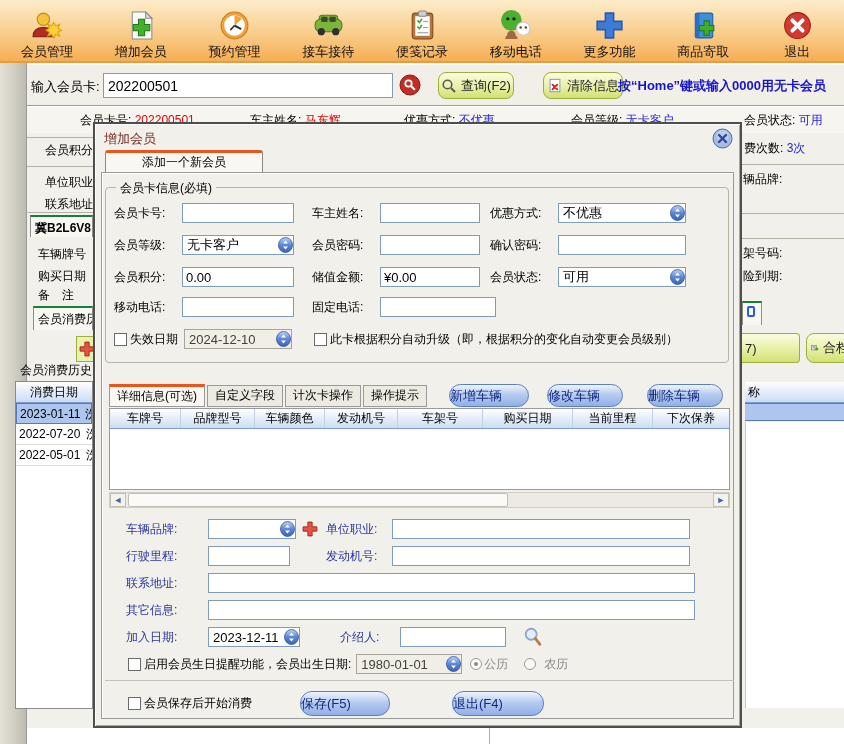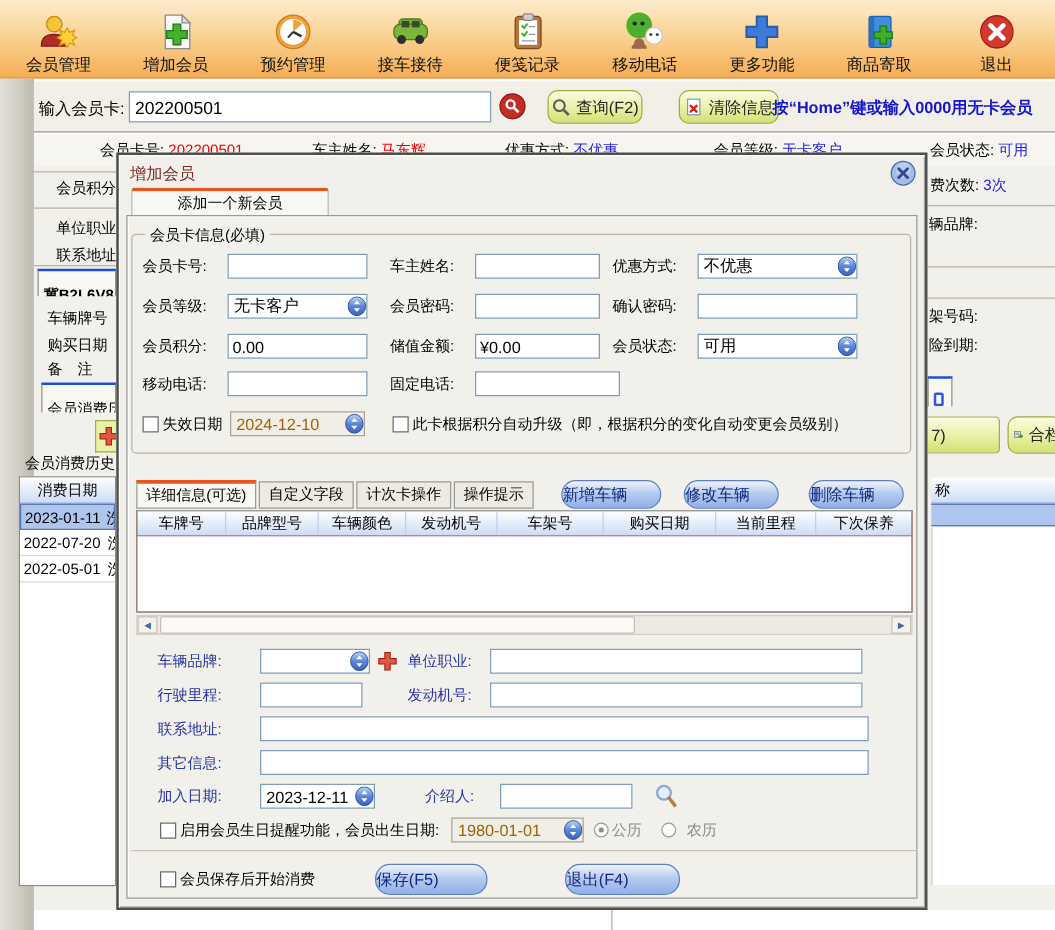--- a/index.html
+++ b/index.html
@@ -26,21 +26,21 @@
   
   .inforow{position:absolute;left:27px;top:107px;width:817px;height:26px;background:#f6f5ef}
   .inf{position:absolute;top:5px;white-space:nowrap}
   .vred{color:#e90000;text-decoration:underline}
   .vblue{color:#2323dd;text-decoration:underline}
   .vblue2{color:#2323dd}
   
   .frame{position:absolute;left:0;top:63px;width:27px;height:681px;background:linear-gradient(90deg,#e3e0d8,#cfccc2 60%,#bdbab0);border-right:1px solid #9a9a9a}
   .bgpanel{background:#f2f0ea}
   .hline{border-top:1px solid #b5b2a6}
-  .bgtab{background:#f8f7f2;border:1px solid #918f84;border-bottom:none;border-top:2px solid #1d4ed8;overflow:hidden;white-space:nowrap;padding:11px 2px 0 4px}
+  .bgtab{background:#f8f7f2;border:1px solid #918f84;border-bottom:none;border-top:2px solid #15803d;overflow:hidden;white-space:nowrap;padding:3px 2px 0 4px}
   .bglist{background:#fff;border:1px solid #8a8a8a;overflow:hidden}
   .bghead{background:linear-gradient(#fefefe,#cddcf5);border-bottom:1px solid #7e9bd0;text-align:center;line-height:20px;height:21px;white-space:nowrap}
   .bgrow{height:21px;line-height:20px;border-bottom:1px solid #dcdcd4;padding-left:3px;white-space:nowrap;cursor:pointer}
   .bgrow.sel{background:#aec6ee;border:1px solid #5a78b4}
   .rowfrag{position:absolute;right:0;top:0;width:6px;overflow:hidden}
   
   .modal{position:absolute;left:93px;top:122px;width:649px;height:606px;background:#f1f0ea;
     border:2px solid #4e4e4e;box-shadow:inset 1px 1px 0 #fdfdfd,inset -1px -1px 0 #a8a8a8}
   .m-title{position:absolute;left:9px;top:6px;color:#7c2824;font-size:13px}
   .m-close{position:absolute;right:7px;top:4px;width:21px;height:21px;border:none;background:none;cursor:pointer}
@@ -49,21 +49,21 @@
   .m-panel{position:absolute;left:6px;top:48px;right:6px;bottom:7px;background:#f1f0ea;border:1px solid #9a9a9a;box-shadow:inset 1px 1px 0 #fff}
   .gb{position:absolute;left:10px;top:63px;width:624px;height:176px;border:1px solid #b9b5a6;border-radius:4px}
   .gb-legend{position:absolute;left:10px;top:-8px;background:#f1f0ea;padding:0 4px}
   .gr{position:absolute;left:8px;right:2px;height:22px;display:flex;align-items:center}
   .lb{white-space:nowrap}
   .w68{width:68px}.w66{width:66px}
   .inp{height:20px;border:1px solid #7f9db9;background:#fff;font:13px "Liberation Sans","DejaVu Sans",sans-serif;padding:0 3px}
   .combo{height:20px;border:1px solid #7f9db9;background:#fff;display:flex;align-items:center;justify-content:space-between;
     padding-left:4px;font-size:13px;cursor:pointer}
   .combo .spin{width:15px;height:16px;flex:0 0 15px}
-  .combo.dis{background:#f0eee5;border-color:#a8a49b;color:#a16207}
+  .combo.dis{background:#f0eee5;border-color:#a8a49b;color:#404040}
   .spin{width:15px;height:16px}
   .cb{width:13px;height:13px;border:1px solid #6a6a6a;background:#fff;display:inline-block;flex:0 0 13px;cursor:pointer}
   .subtabs{position:absolute;left:14px;top:260px;width:621px;height:23px;display:flex;align-items:flex-end}
   .stab{height:22px;line-height:19px;padding:0 7px;background:#edeae1;border:1px solid #9a9a9a;margin-right:2px;white-space:nowrap;cursor:pointer}
   .stab.active{background:#f8f7f2;border-top:3px solid #e8561e;height:23px}
   .pill{position:absolute;height:23px;border-radius:12px;background:linear-gradient(#f0f4fd,#b6cbef 45%,#92b0e6);
     border:1px solid #5d7fc0;color:#13297e;text-align:left;line-height:21px;font-size:13px;cursor:pointer}
   .vtable{position:absolute;left:14px;top:284px;width:621px;height:82px;background:#7f1d1d;border:1px solid #9a9a9a}
   .vthead{display:flex;height:20px;background:linear-gradient(#fefefe,#cddcf5);border-bottom:1px solid #7e9bd0}
   .th{border-right:1px solid #c2d0e8;text-align:center;line-height:19px;white-space:nowrap;overflow:hidden}
@@ -432,21 +432,21 @@
       <input class="inp" style="width: 106px; margin-left: 4px;" readonly="" value="">
       <svg class="mag" style="margin-left:16px" viewBox="0 0 24 24">
           <circle cx="10" cy="9" r="6" fill="#e4eefa" stroke="#8fa6c8" stroke-width="2"></circle>
           <line x1="14.5" y1="13.5" x2="19.5" y2="20" stroke="#b5803f" stroke-width="3" stroke-linecap="round"></line>
         </svg>
     </div>
 
     <div class="lr" style="top:529px">
       <span class="cb" style="margin-left:17px"></span>
       <span class="lb" style="margin-left:3px">启用会员生日提醒功能，会员出生日期:</span>
-      <div class="combo dis" style="width:106px;margin-left:10px">
+      <div class="combo dis" style="width:106px;margin-left:5px">
         <span>1980-01-01</span>
         <svg class="spin">
             <use href="#sym-spin"></use>
           </svg>
       </div>
       <span class="radio on" style="margin-left:8px"></span>
       <span class="lb gray" style="margin-left:2px">公历</span>
       <span class="radio" style="margin-left:16px"></span>
       <span class="lb gray" style="margin-left:8px">农历</span>
     </div>

